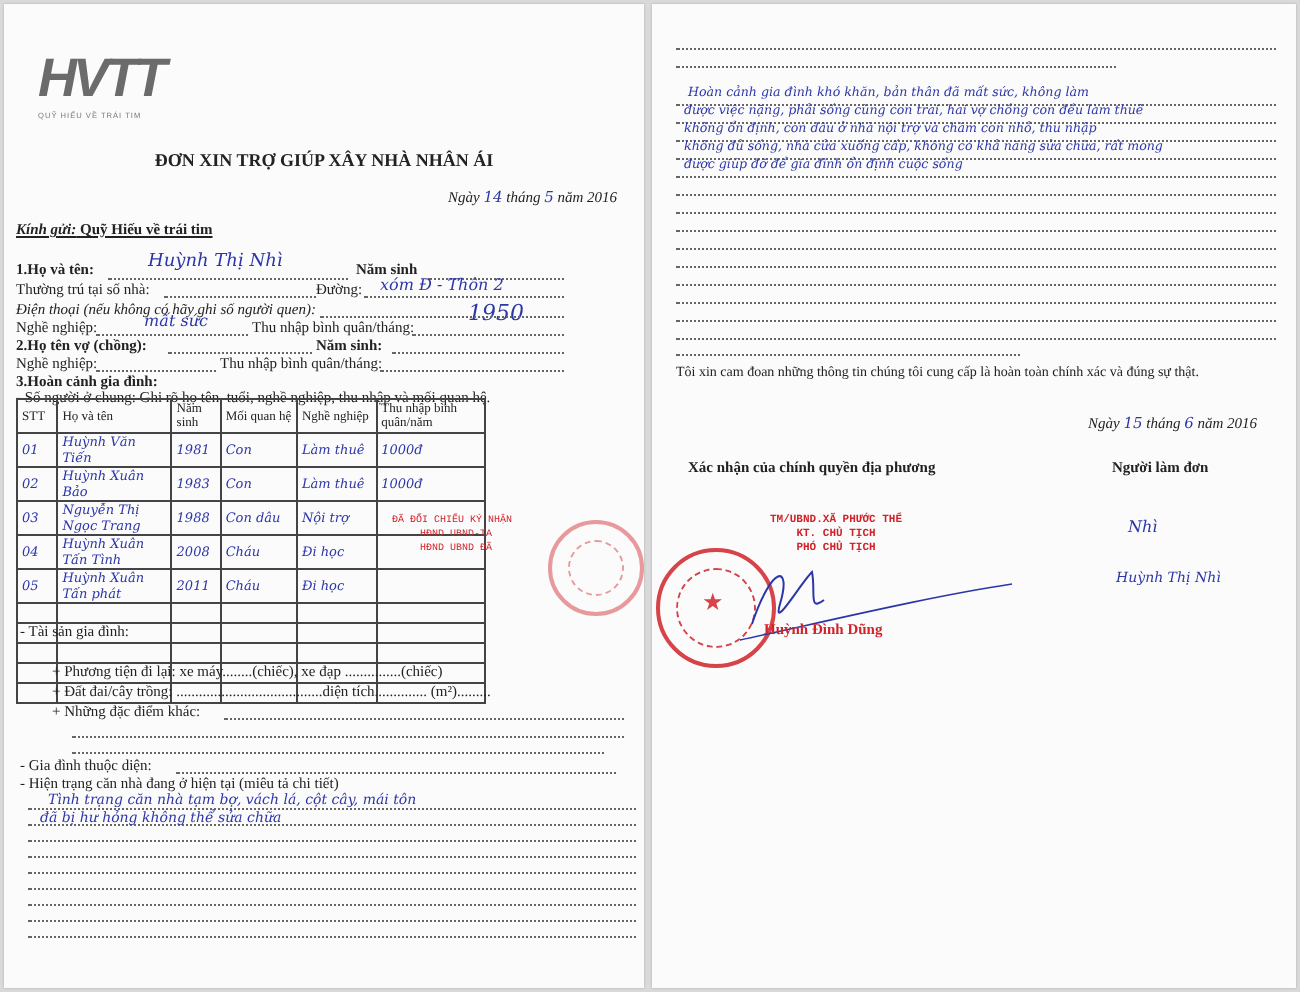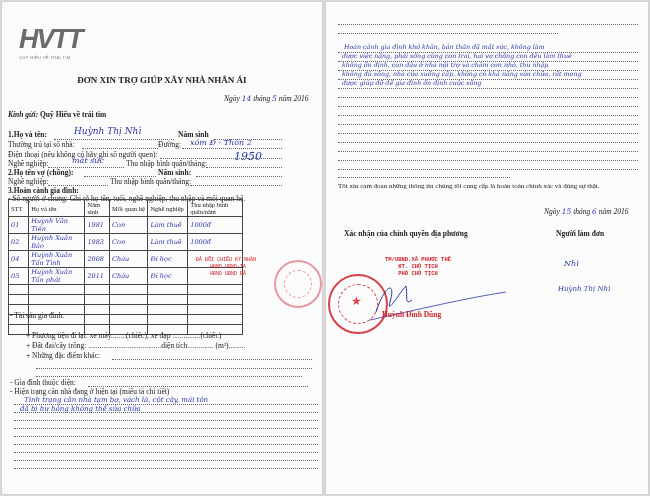--- a/index.html
+++ b/index.html
@@ -54,39 +54,39 @@
   <div class="title">ĐƠN XIN TRỢ GIÚP XÂY NHÀ NHÂN ÁI</div>
 
   <div class="abs lbl i" style="left:222px; top:92px;">
     <span>Ngày</span>
     <span class="hand">14</span>
     <span>tháng</span>
     <span class="hand">5</span>
     <span>năm 2016</span>
   </div>
 
-  <div class="abs lbl" style="left:6px; top:108px;">
+  <div class="abs lbl" style="left:6px; top:108px;text-decoration:underline;">
     <span class="i b">Kính gửi:</span>
     <span class="b">Quỹ Hiếu về trái tim</span>
   </div>
 
   <div class="abs lbl b" style="left:6px; top:128px;">1.Họ và tên:</div>
   <div class="dots" style="left:52px; top:137px; width:120px;"></div>
   <div class="abs hand" style="left:72px; top:124px; font-size:9px;">Huỳnh Thị Nhì</div>
   <div class="abs lbl b" style="left:176px; top:128px;">Năm sinh</div>
   <div class="dots" style="left:212px; top:137px; width:68px;"></div>
   <div class="abs hand" style="left:232px; top:124px; font-size:11px;margin-top:24px;">1950</div>
 
   <div class="abs lbl" style="left:6px; top:138px;">Thường trú tại số nhà:</div>
   <div class="dots" style="left:80px; top:146px; width:76px;"></div>
   <div class="abs lbl" style="left:156px; top:138px;">Đường:</div>
   <div class="dots" style="left:180px; top:146px; width:100px;"></div>
   <div class="abs hand" style="left:188px; top:136px; font-size:8px;">xóm Đ - Thôn 2</div>
 
-  <div class="abs lbl" style="left:6px; top:148px;">Điện thoại (nếu không có hãy ghi số người quen):</div>
+  <div class="abs lbl" style="left:6px; top:148px;font-style:italic;">Điện thoại (nếu không có hãy ghi số người quen):</div>
   <div class="dots" style="left:158px; top:156px; width:122px;"></div>
 
   <div class="abs lbl" style="left:6px; top:157px;">Nghề nghiệp:</div>
   <div class="dots" style="left:46px; top:165px; width:76px;"></div>
   <div class="abs hand" style="left:70px; top:154px; font-size:8px;">mất sức</div>
   <div class="abs lbl" style="left:124px; top:157px;">Thu nhập bình quân/tháng:</div>
   <div class="dots" style="left:204px; top:165px; width:76px;"></div>
 
   <div class="abs lbl b" style="left:6px; top:166px;">2.Họ tên vợ (chồng):</div>
   <div class="dots" style="left:82px; top:174px; width:72px;"></div>
@@ -128,20 +128,28 @@
     </tr>
     <tr>
       <td class="hand">02</td>
       <td class="hand">Huỳnh Xuân Bảo</td>
       <td class="hand">1983</td>
       <td class="hand">Con</td>
       <td class="hand">Làm thuê</td>
       <td class="hand">1000đ</td>
     </tr>
     <tr>
+      <td class="hand">03</td>
+      <td class="hand">Nguyễn Thị Ngọc Trang</td>
+      <td class="hand">1988</td>
+      <td class="hand">Con dâu</td>
+      <td class="hand">Nội trợ</td>
+      <td class="hand"></td>
+    </tr>
+    <tr>
       <td class="hand">04</td>
       <td class="hand">Huỳnh Xuân Tấn Tình</td>
       <td class="hand">2008</td>
       <td class="hand">Cháu</td>
       <td class="hand">Đi học</td>
       <td class="hand"></td>
     </tr>
     <tr>
       <td class="hand">05</td>
       <td class="hand">Huỳnh Xuân Tấn phát</td>

